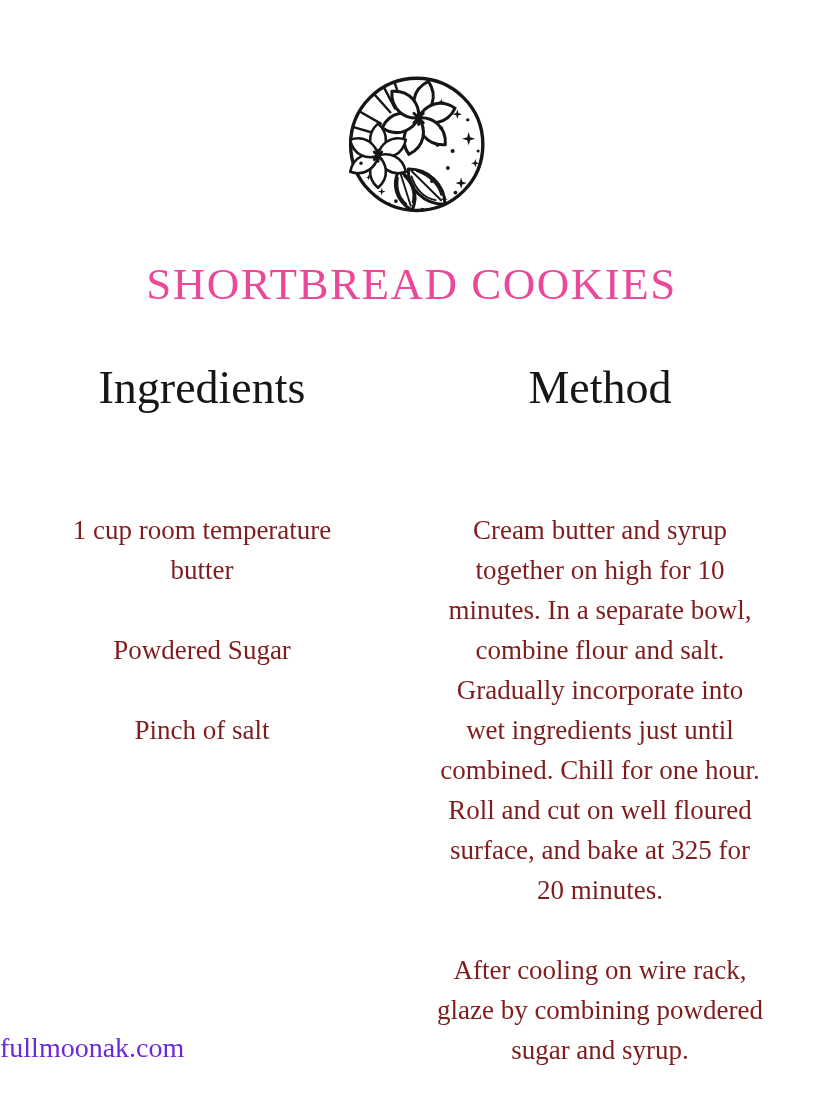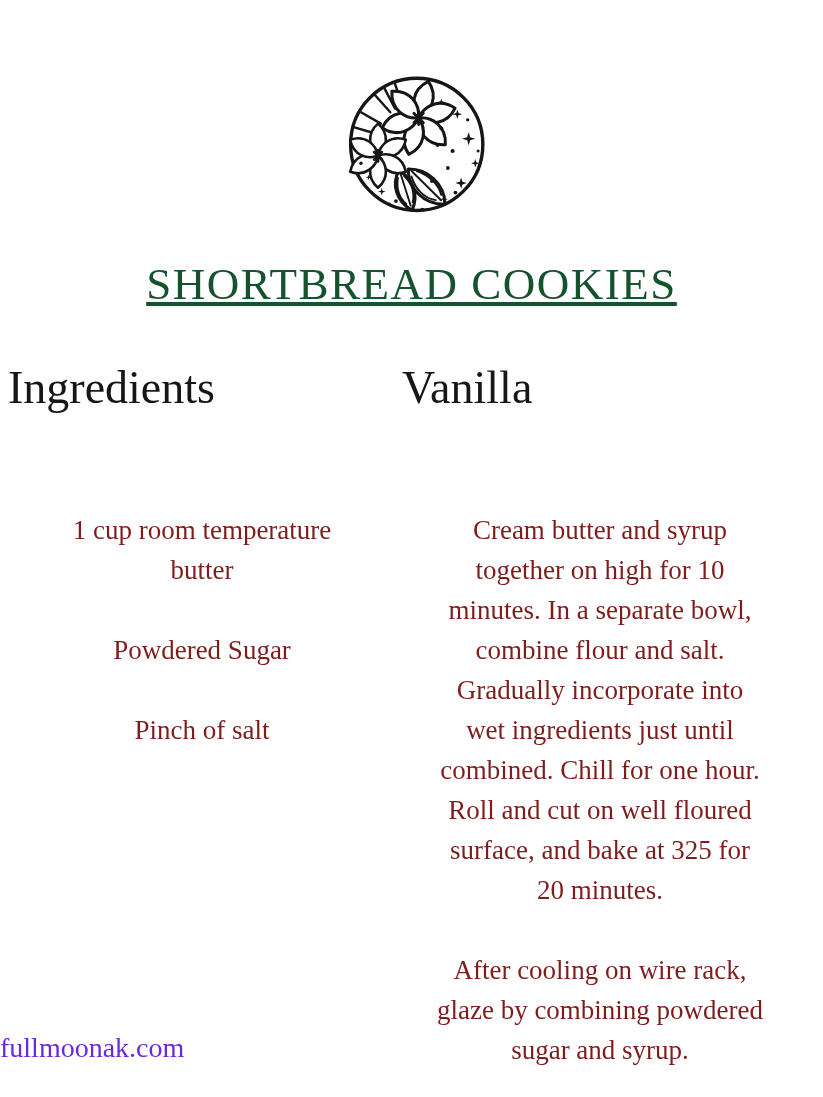--- a/index.html
+++ b/index.html
@@ -13,32 +13,31 @@
     margin:0 auto;
   }
   .logo-wrap {
     position:absolute; top:55px; left:0; width:100%;
     display:flex; justify-content:center;
   }
   .title {
     position:absolute; top:258px; left:0; width:100%;
     margin:0; text-align:center;
     font-size:45px; font-weight:400; letter-spacing:1.5px;
-    color:#14532d;
-    text-decoration:underline;
+    color:#ec4899;
   }
   .columns {
     position:absolute; top:358px; left:0; width:823px;
     display:flex; padding:0 8px; box-sizing:border-box;
   }
   .col { box-sizing:border-box; }
   .col-left { width:388px; }
   .col-right { width:396px; margin-left:6px; }
   .col-heading {
-    margin:0; text-align:left;
+    margin:0; text-align:center;
     font-size:46px; font-weight:400; line-height:60px;
     color:#161616;
   }
   .body-text {
     margin-top:52px;
     font-size:27px; line-height:40px;
     text-align:center;
     white-space:pre-line;
     color:#7f1d1d;
   }
@@ -139,21 +138,21 @@
       <h2 class="col-heading">Ingredients</h2>
       <div class="body-text">
         <div>1 cup room temperature
 butter</div>
         <div>Powdered Sugar</div>
         <div>Pinch of salt</div>
       </div>
     </section>
 
     <section class="col col-right">
-      <h2 class="col-heading">Vanilla</h2>
+      <h2 class="col-heading">Method</h2>
       <div class="body-text">
         <div>Cream butter and syrup
 together on high for 10
 minutes. In a separate bowl,
 combine flour and salt.
 Gradually incorporate into
 wet ingredients just until
 combined. Chill for one hour.
 Roll and cut on well floured
 surface, and bake at 325 for

